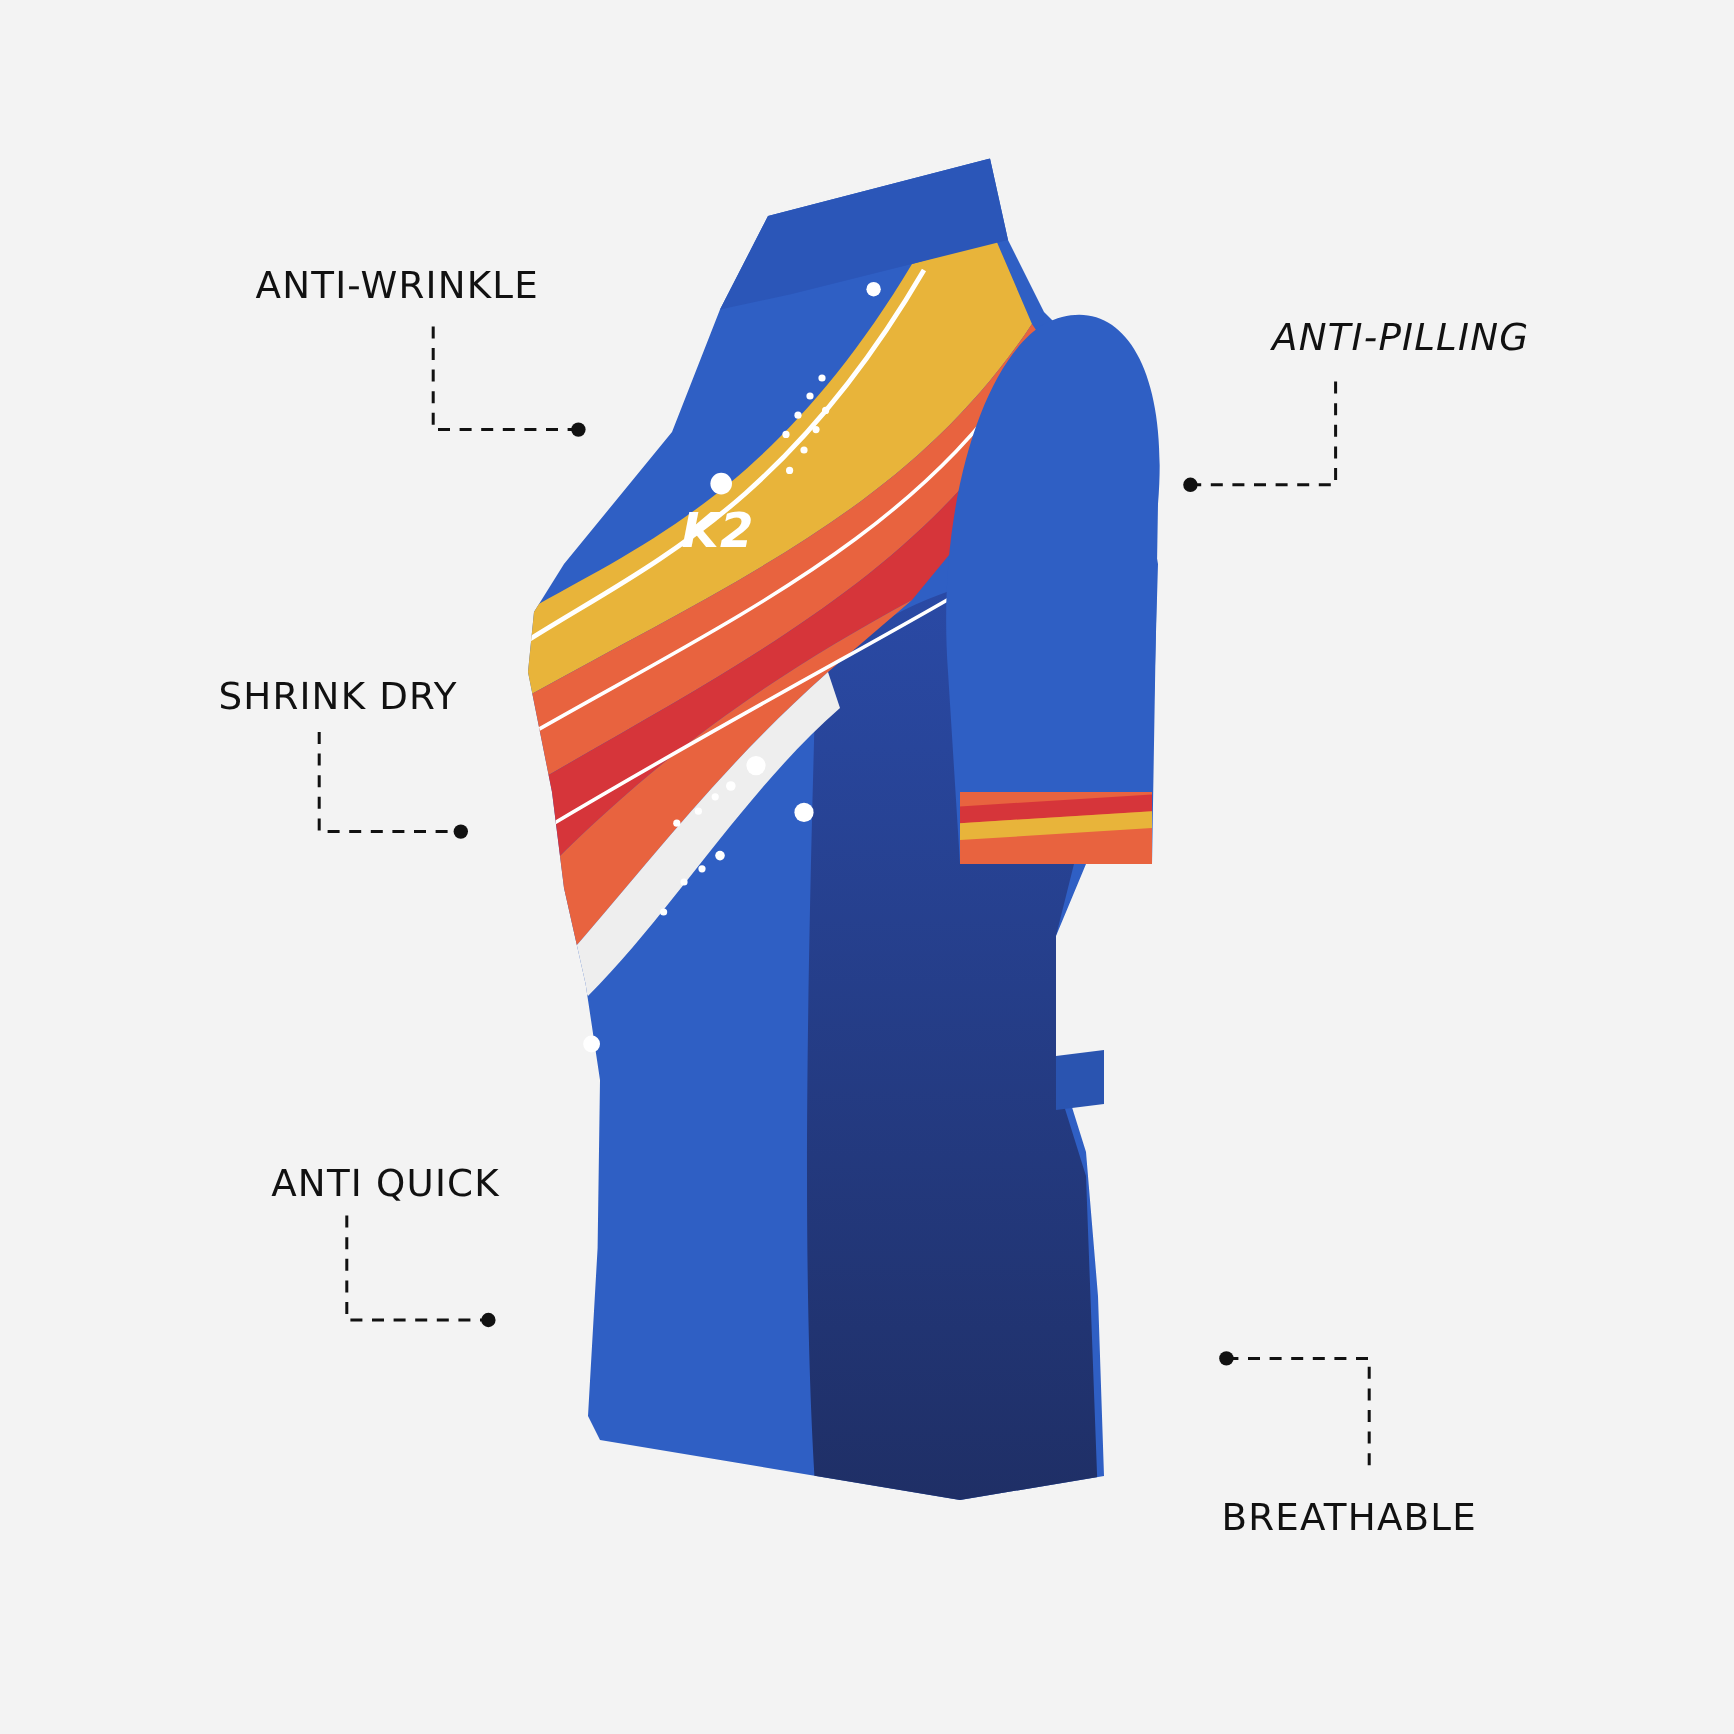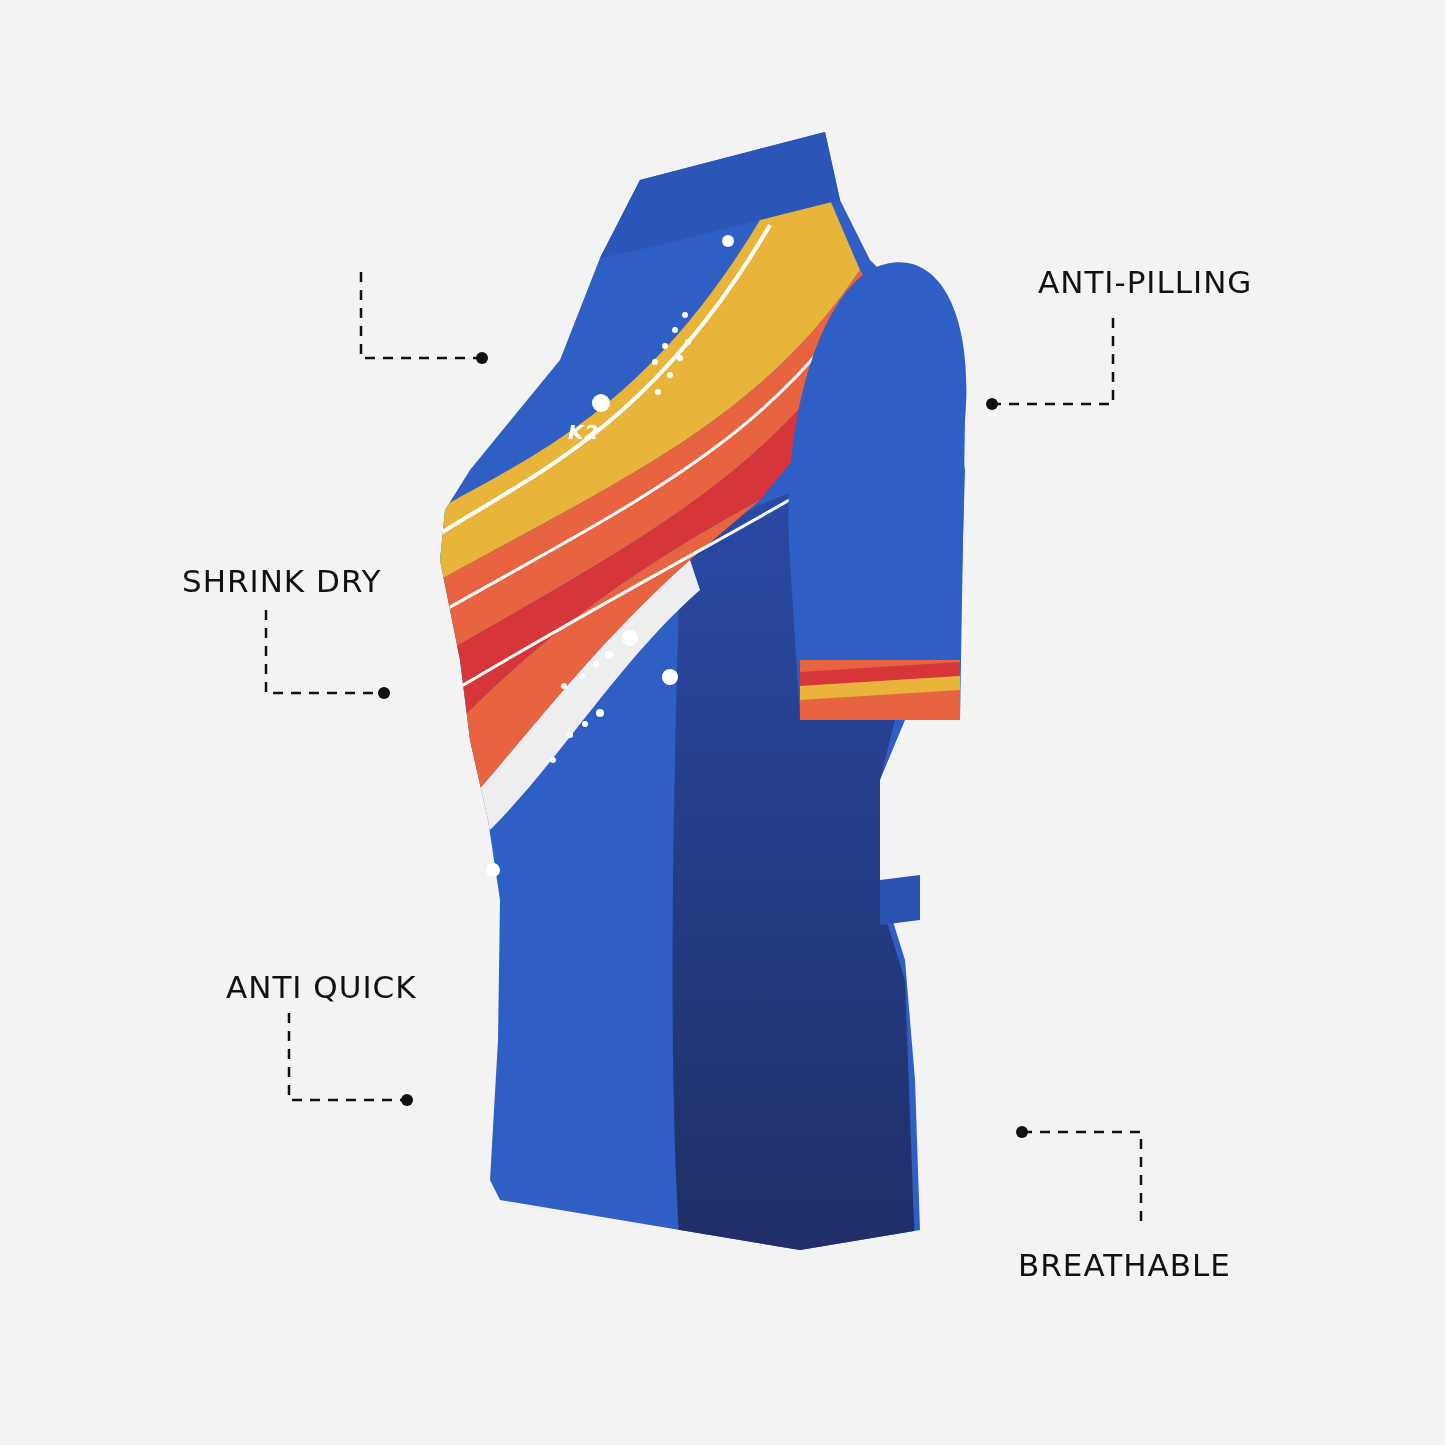--- a/index.html
+++ b/index.html
@@ -69,36 +69,37 @@
       <circle cx="582" cy="676" r="3"></circle>
         <circle cx="564" cy="686" r="3"></circle>
       <circle cx="600" cy="713" r="4"></circle>
         <circle cx="585" cy="724" r="3"></circle>
       <circle cx="570" cy="735" r="3"></circle>
         <circle cx="553" cy="760" r="3"></circle>
       <circle cx="493" cy="870" r="7"></circle>
     </g>
   </svg>
 
-  <div class="label" style="left:568px;top:420px;color:#fff;font-style:italic;font-weight:bold;font-size:20px;">K2</div>
+  <div class="label" style="left:568px;top:420px;color:#fff;font-style:italic;font-weight:bold;font-size:40px;">K2</div>
 
   <svg class="art" width="1445" height="1445" viewBox="0 0 1445 1445">
     <g fill="none" stroke="#111" stroke-width="2.5" stroke-dasharray="10,8">
       <path d="M361,272 L361,358 L482,358"></path>
       <path d="M1113,318 L1113,404 L992,404"></path>
       <path d="M266,610 L266,693 L384,693"></path>
       <path d="M289,1013 L289,1100 L407,1100"></path>
       <path d="M1022,1132 L1141,1132 L1141,1222"></path>
     </g>
     <g fill="#111">
       <circle cx="482" cy="358" r="6"></circle>
       <circle cx="992" cy="404" r="6"></circle>
       <circle cx="384" cy="693" r="6"></circle>
       <circle cx="407" cy="1100" r="6"></circle>
       <circle cx="1022" cy="1132" r="6"></circle>
     </g>
   </svg>
 
-  <div class="label" style="left:1038px;top:264px;">ANTI-PILLING</div>
+  <div class="label" style="left:213px;top:220px;">ANTI-WRINKLE</div>
+  <div class="label" style="left:1060px;top:264px;font-style:italic;">ANTI-PILLING</div>
   <div class="label" style="left:182px;top:563px;">SHRINK DRY</div>
   <div class="label" style="left:226px;top:969px;">ANTI QUICK</div>
   <div class="label" style="left:1018px;top:1247px;">BREATHABLE</div>
 </div>
 
 </body></html>

